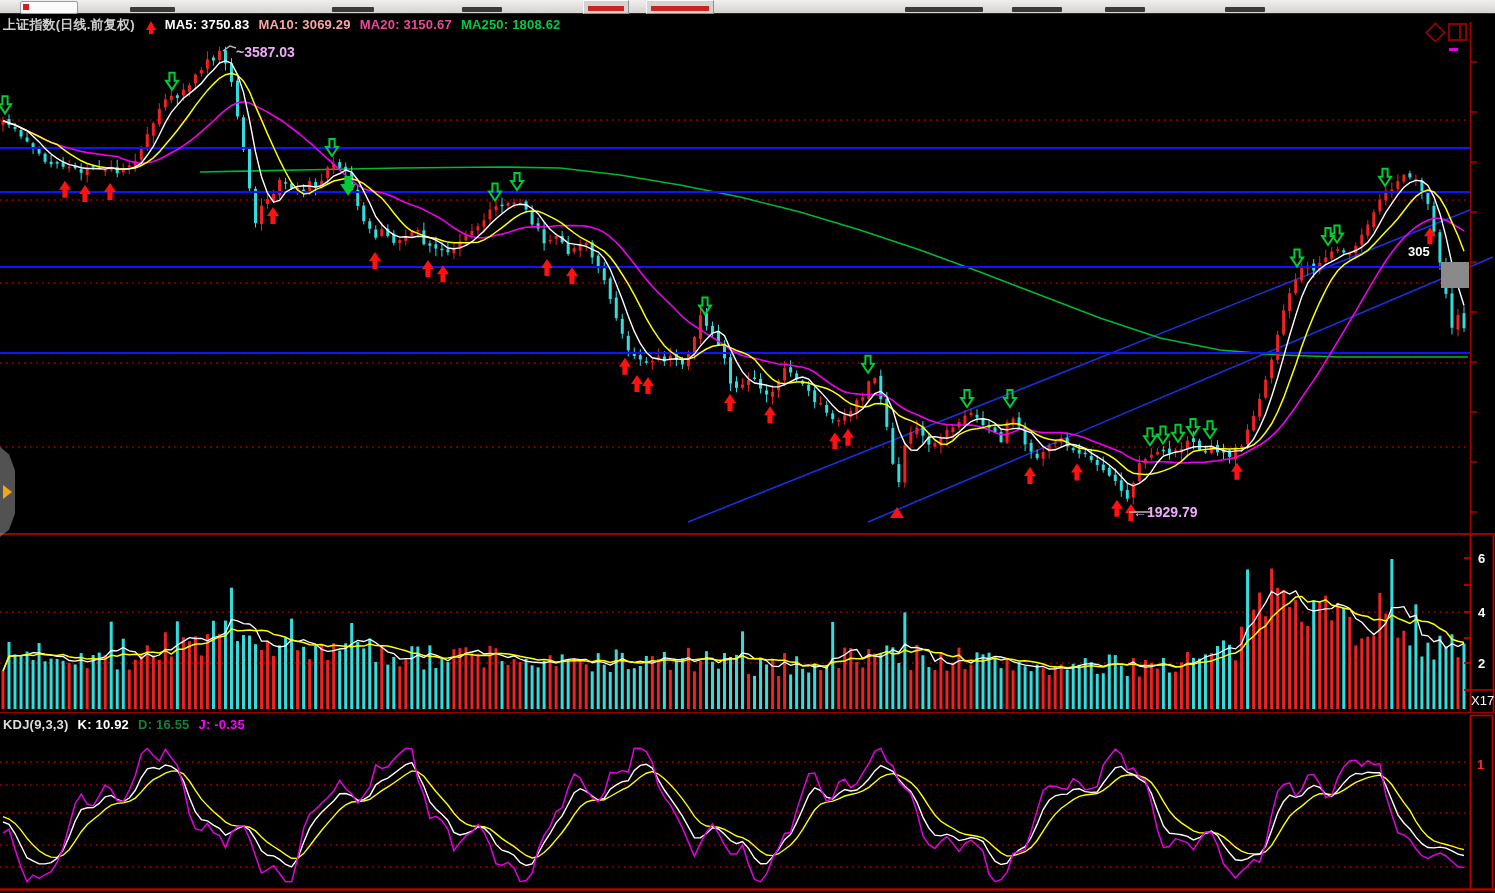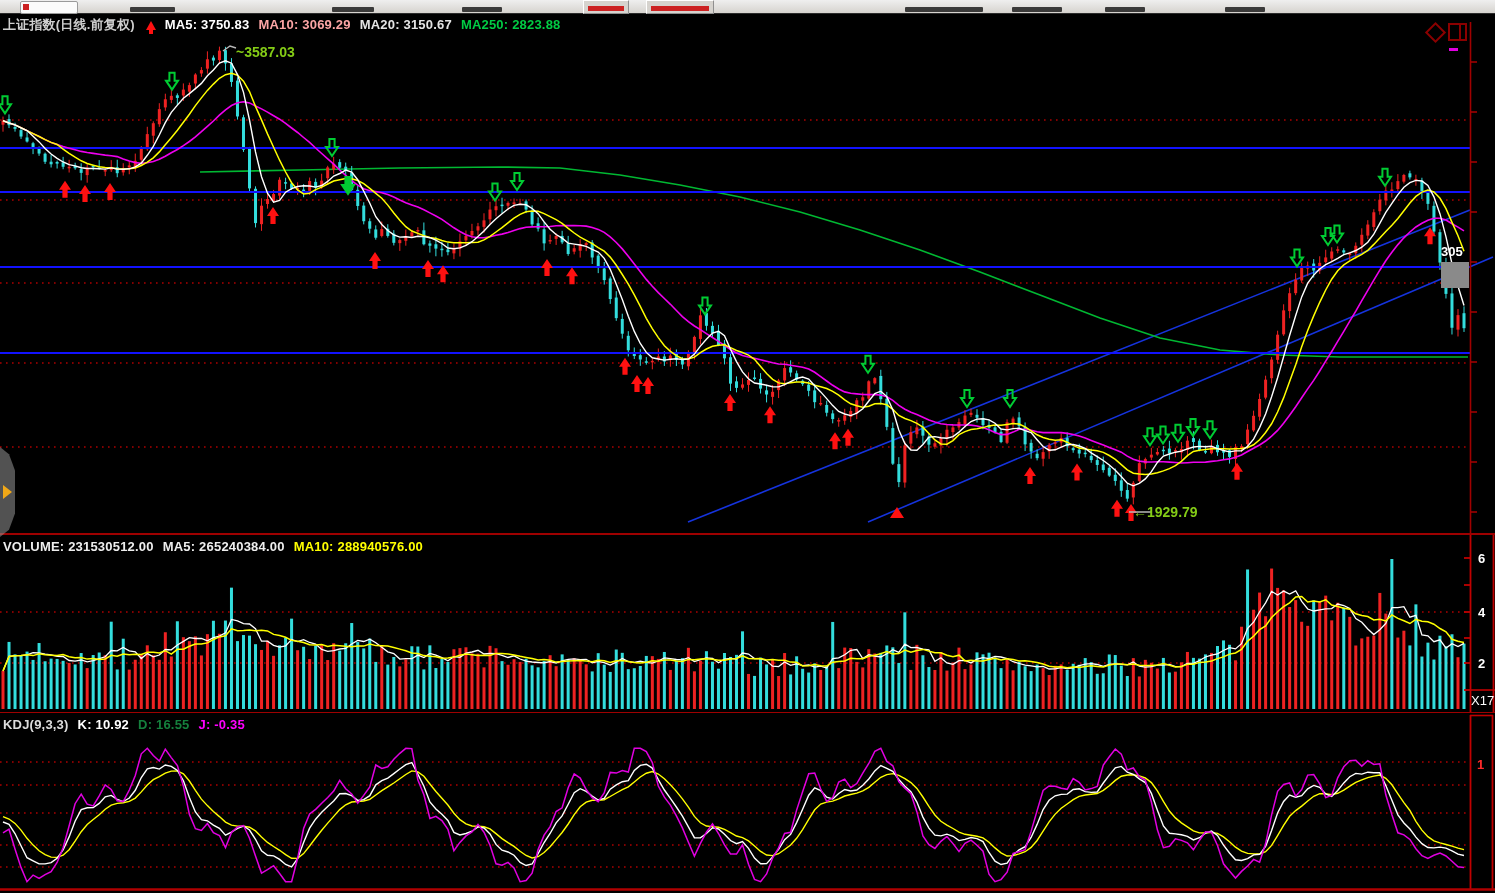--- a/index.html
+++ b/index.html
@@ -19,21 +19,21 @@
   .pane{position:absolute;left:0;width:1495px;background:#000;}
   .sep{position:absolute;left:0;width:1495px;background:#9e0000;}
   svg{position:absolute;left:0;top:0;}
   .hdr{position:absolute;left:3px;font-size:13px;font-weight:bold;letter-spacing:.2px;white-space:nowrap;}
   .hdr span{margin-right:9px;}
   .u-arrow{display:inline-block;width:0;height:0;border-left:5px solid transparent;
            border-right:5px solid transparent;border-bottom:9px solid #ff1111;
            vertical-align:-1px;margin:0 4px 0 2px;}
   .u-arrow:after{content:"";display:block;position:relative;left:-2px;top:9px;width:4px;height:4px;background:#ff1111;}
   
-  .ann{position:absolute;font-size:14px;color:#84cc16;font-weight:bold;white-space:nowrap;}
+  .ann{position:absolute;font-size:14px;color:#f0abfc;font-weight:bold;white-space:nowrap;}
   .price-marker{position:absolute;background:#8a8a8a;}
   .price-marker-label{position:absolute;color:#fff;font-size:13px;font-weight:bold;}
   
   .ico-diamond{position:absolute;width:11px;height:11px;border:2px solid #8b0000;transform:rotate(45deg);}
   .ico-win{position:absolute;width:15px;height:14px;border:2px solid #8b0000;}
   .ico-win:before{content:"";position:absolute;left:9px;top:0;bottom:0;width:2px;background:#8b0000;}
   .ico-dash{position:absolute;width:9px;height:3px;background:#e000e0;}
   
   .side-tab{position:absolute;left:0;top:447px;width:15px;height:90px;
             background:rgba(150,150,150,.55);
@@ -619,26 +619,26 @@
         <line x1="1470" y1="148" x2="1477" y2="148" stroke="#a00000" stroke-width="1.6"></line>
         <line x1="1470" y1="198" x2="1477" y2="198" stroke="#a00000" stroke-width="1.6"></line>
         <line x1="1470" y1="248" x2="1477" y2="248" stroke="#a00000" stroke-width="1.6"></line>
         <line x1="1470" y1="298" x2="1477" y2="298" stroke="#a00000" stroke-width="1.6"></line>
         <line x1="1470" y1="348" x2="1477" y2="348" stroke="#a00000" stroke-width="1.6"></line>
         <line x1="1470" y1="398" x2="1477" y2="398" stroke="#a00000" stroke-width="1.6"></line>
         <line x1="1470" y1="448" x2="1477" y2="448" stroke="#a00000" stroke-width="1.6"></line>
         <line x1="1470" y1="498" x2="1477" y2="498" stroke="#a00000" stroke-width="1.6"></line>
       </svg>
     <div class="hdr" style="top:2px">
-      <span style="color:#cfcfcf">上证指数(日线.前复权)</span><span class="u-arrow"></span><span style="color: rgb(255, 255, 255);">MA5: 3750.83</span><span style="color: #fca5a5;">MA10: 3069.29</span><span style="color: #e5e5e5;">MA20: 3150.67</span><span style="color: rgb(0, 204, 68);">MA250: 2823.88</span>
+      <span style="color:#cfcfcf">上证指数(日线.前复权)</span><span class="u-arrow"></span><span style="color: rgb(255, 255, 255);">MA5: 3750.83</span><span style="color: #fca5a5;">MA10: 3069.29</span><span style="color: #ec4899;">MA20: 3150.67</span><span style="color: rgb(0, 204, 68);">MA250: 1808.62</span>
     </div>
     <div class="ann" style="left:236px;top:30px">~3587.03</div>
     <div class="ann" style="left:1133px;top:490px">←1929.79</div>
     <div class="price-marker" style="left:1441px;top:248px;width:28px;height:26px"></div>
-    <div class="price-marker-label" style="left:1441px;top:230px">305</div>
+    <div class="price-marker-label" style="left:1408px;top:230px">305</div>
     <div class="ico-diamond" style="left:1428px;top:11px"></div>
     <div class="ico-win" style="left:1448px;top:9px"></div>
     <div class="ico-dash" style="left:1449px;top:34px"></div>
   </div>
 
   <div class="sep" style="top:533px;height:2px"></div>
 
   <div class="pane" style="top:535px;height:177px">
     <svg id="svg-vol" width="1495" height="177">
         <line x1="0" y1="77" x2="1470" y2="77" stroke="#aa0000" stroke-width="1.4" stroke-dasharray="1.6,4.4"></line>
@@ -896,23 +896,20 @@
         <line x1="1464" y1="77" x2="1471" y2="77" stroke="#c00000" stroke-width="1.8"></line>
         <line x1="1464" y1="103" x2="1471" y2="103" stroke="#c00000" stroke-width="1.8"></line>
         <line x1="1464" y1="128" x2="1471" y2="128" stroke="#c00000" stroke-width="1.8"></line>
         <line x1="1464" y1="155" x2="1471" y2="155" stroke="#c00000" stroke-width="1.8"></line>
         <text x="1478" y="28" fill="#fff" font-size="13" font-weight="bold" font-family="Liberation Sans, sans-serif">6</text>
         <text x="1478" y="82" fill="#fff" font-size="13" font-weight="bold" font-family="Liberation Sans, sans-serif">4</text>
         <text x="1478" y="133" fill="#fff" font-size="13" font-weight="bold" font-family="Liberation Sans, sans-serif">2</text>
         <line x1="1470" y1="155" x2="1495" y2="155" stroke="#c00000" stroke-width="1.6"></line>
         <text x="1471" y="170" fill="#fff" font-size="13" font-family="Liberation Sans, sans-serif">X17</text>
       </svg>
-    <div class="hdr" style="top:4px">
-      <span style="color: rgb(238, 238, 238);">VOLUME: 231530512.00</span><span style="color: rgb(238, 238, 238);">MA5: 265240384.00</span><span style="color: rgb(255, 255, 0);">MA10: 288940576.00</span>
-    </div>
   </div>
 
   <div class="sep" style="top:712px;height:1px"></div>
 
   <div class="pane" style="top:713px;height:180px">
     <svg id="svg-kdj" width="1495" height="180">
         <line x1="0" y1="49" x2="1468" y2="49" stroke="#aa0000" stroke-width="1.4" stroke-dasharray="1.6,4.4"></line>
         <line x1="0" y1="72" x2="1468" y2="72" stroke="#aa0000" stroke-width="1.4" stroke-dasharray="1.6,4.4"></line>
         <line x1="0" y1="100" x2="1468" y2="100" stroke="#aa0000" stroke-width="1.4" stroke-dasharray="1.6,4.4"></line>
         <line x1="0" y1="132" x2="1468" y2="132" stroke="#aa0000" stroke-width="1.4" stroke-dasharray="1.6,4.4"></line>

